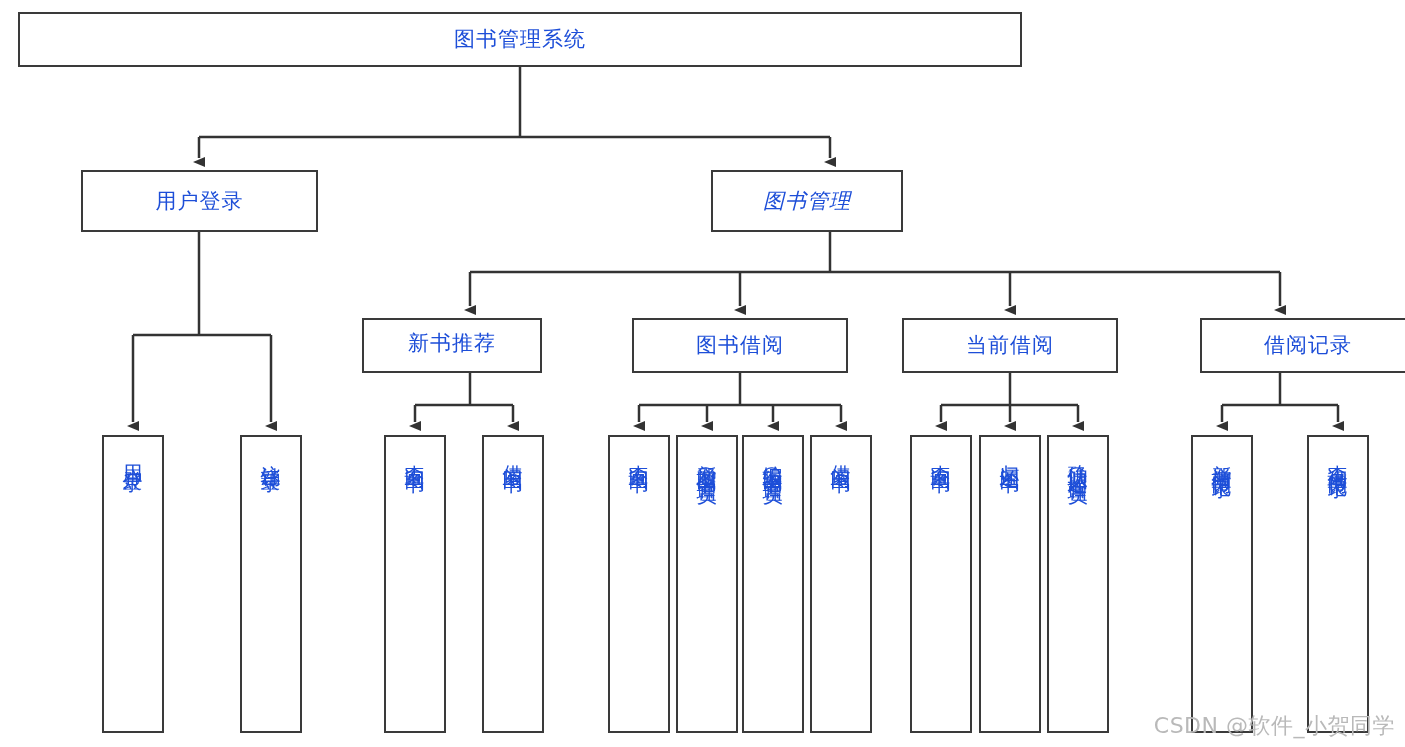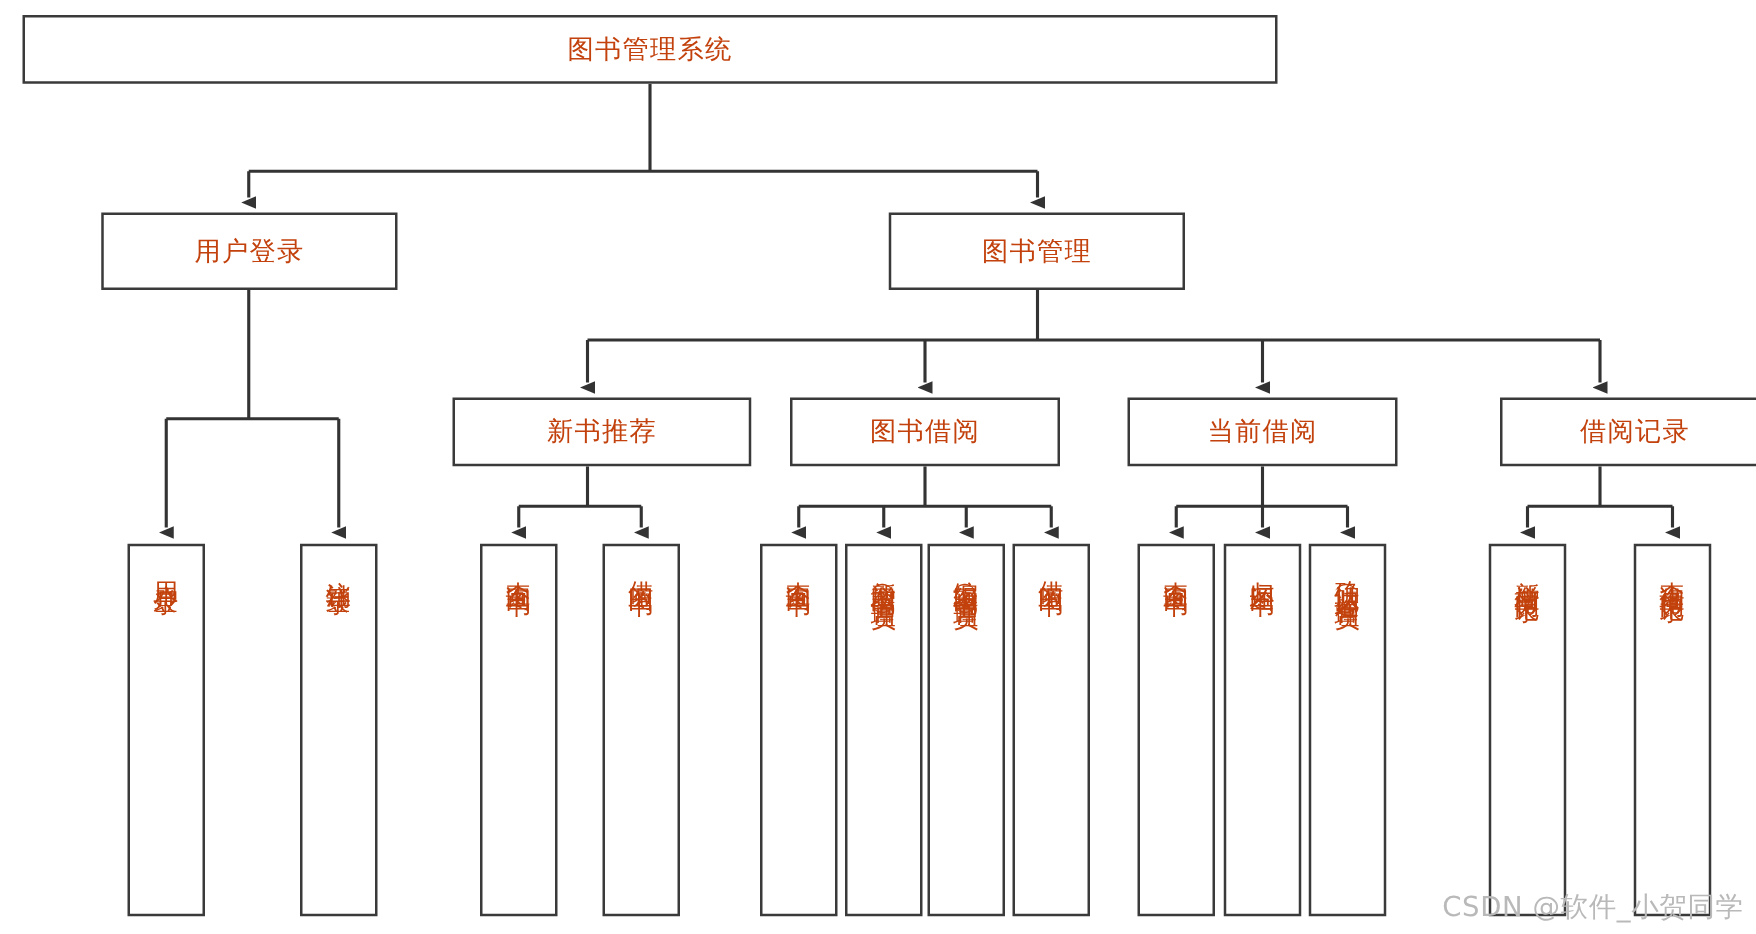--- a/index.html
+++ b/index.html
@@ -35,21 +35,21 @@
     justify-content: center;
     color: #222222;
     z-index: 2;
   }
   .node.root { border-width: 2px; }
   .node .label {
     font-size: 21px;
     line-height: 1.15;
     letter-spacing: 1px;
     white-space: nowrap;
-    color: #c2410c;
+    color: #1d4ed8;
   }
   .node.vertical {
     align-items: flex-start;
     justify-content: center;
     padding-top: 12px;
   }
   .node.vertical .label {
     writing-mode: vertical-rl;
     text-orientation: upright;
     font-size: 20px;
@@ -123,25 +123,25 @@
     </g>
   </svg>
 
   <div class="node root" style="left:18px; top:12px; width:1004px; height:55px;">
     <span class="label">图书管理系统</span>
   </div>
 
   <div class="node" style="left:81px; top:170px; width:237px; height:62px;">
     <span class="label">用户登录</span>
   </div>
-  <div class="node" style="left:711px; top:170px; width:237px; height:62px;">
+  <div class="node" style="left:711px; top:170px; width:192px; height:62px;font-style:italic;">
     <span class="label">图书管理</span>
   </div>
 
-  <div class="node" style="left:362px; top:318px; width:239px; height:55px;">
+  <div class="node" style="left:362px; top:318px; width:180px; height:55px;font-family:Liberation Mono, monospace;">
     <span class="label">新书推荐</span>
   </div>
   <div class="node" style="left:632px; top:318px; width:216px; height:55px;">
     <span class="label">图书借阅</span>
   </div>
   <div class="node" style="left:902px; top:318px; width:216px; height:55px;">
     <span class="label">当前借阅</span>
   </div>
   <div class="node" style="left:1172px; top:318px; width:216px; height:55px;margin-left:28px;">
     <span class="label">借阅记录</span>

